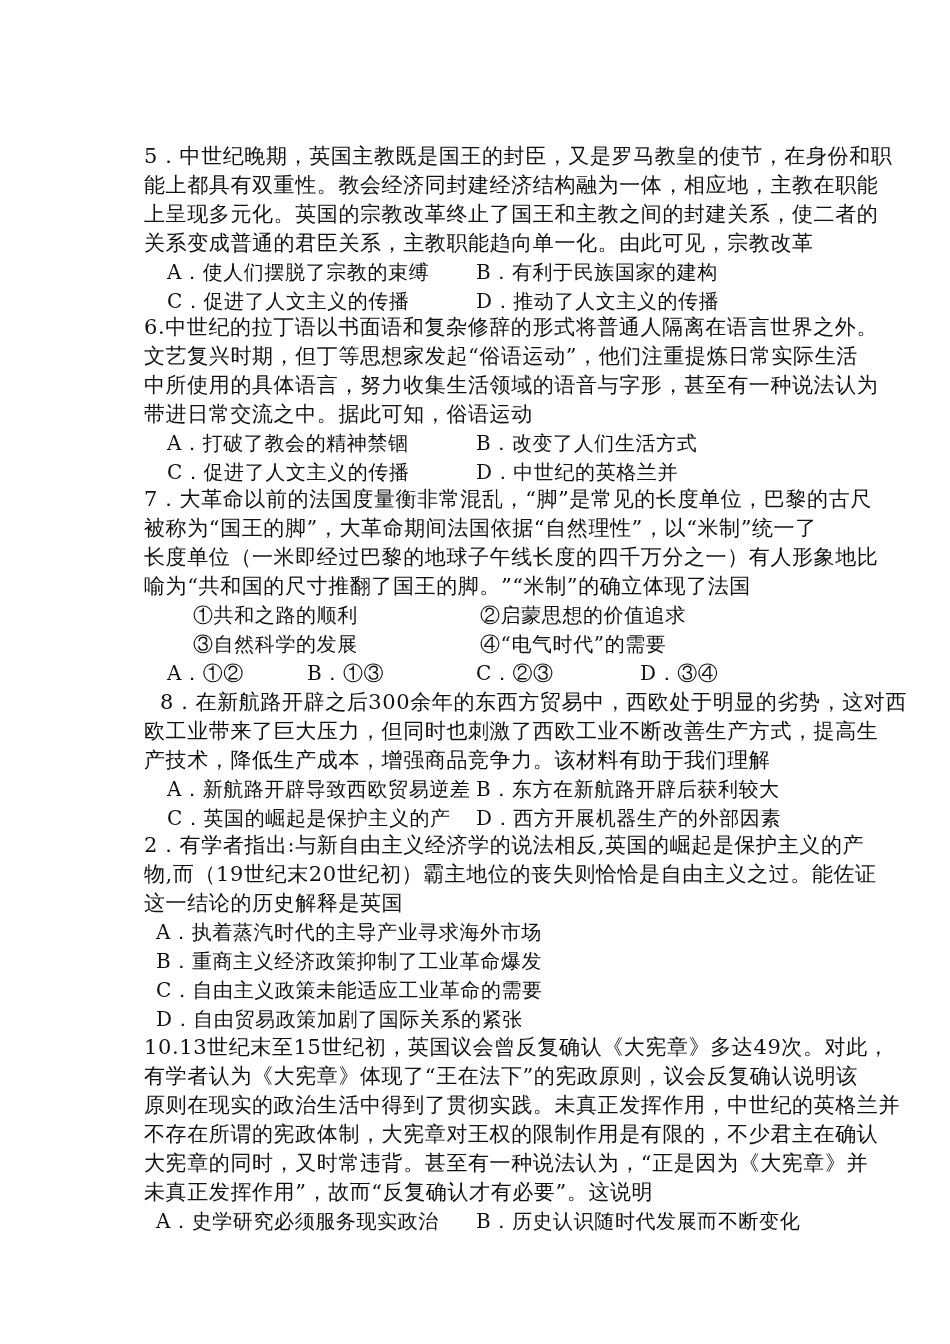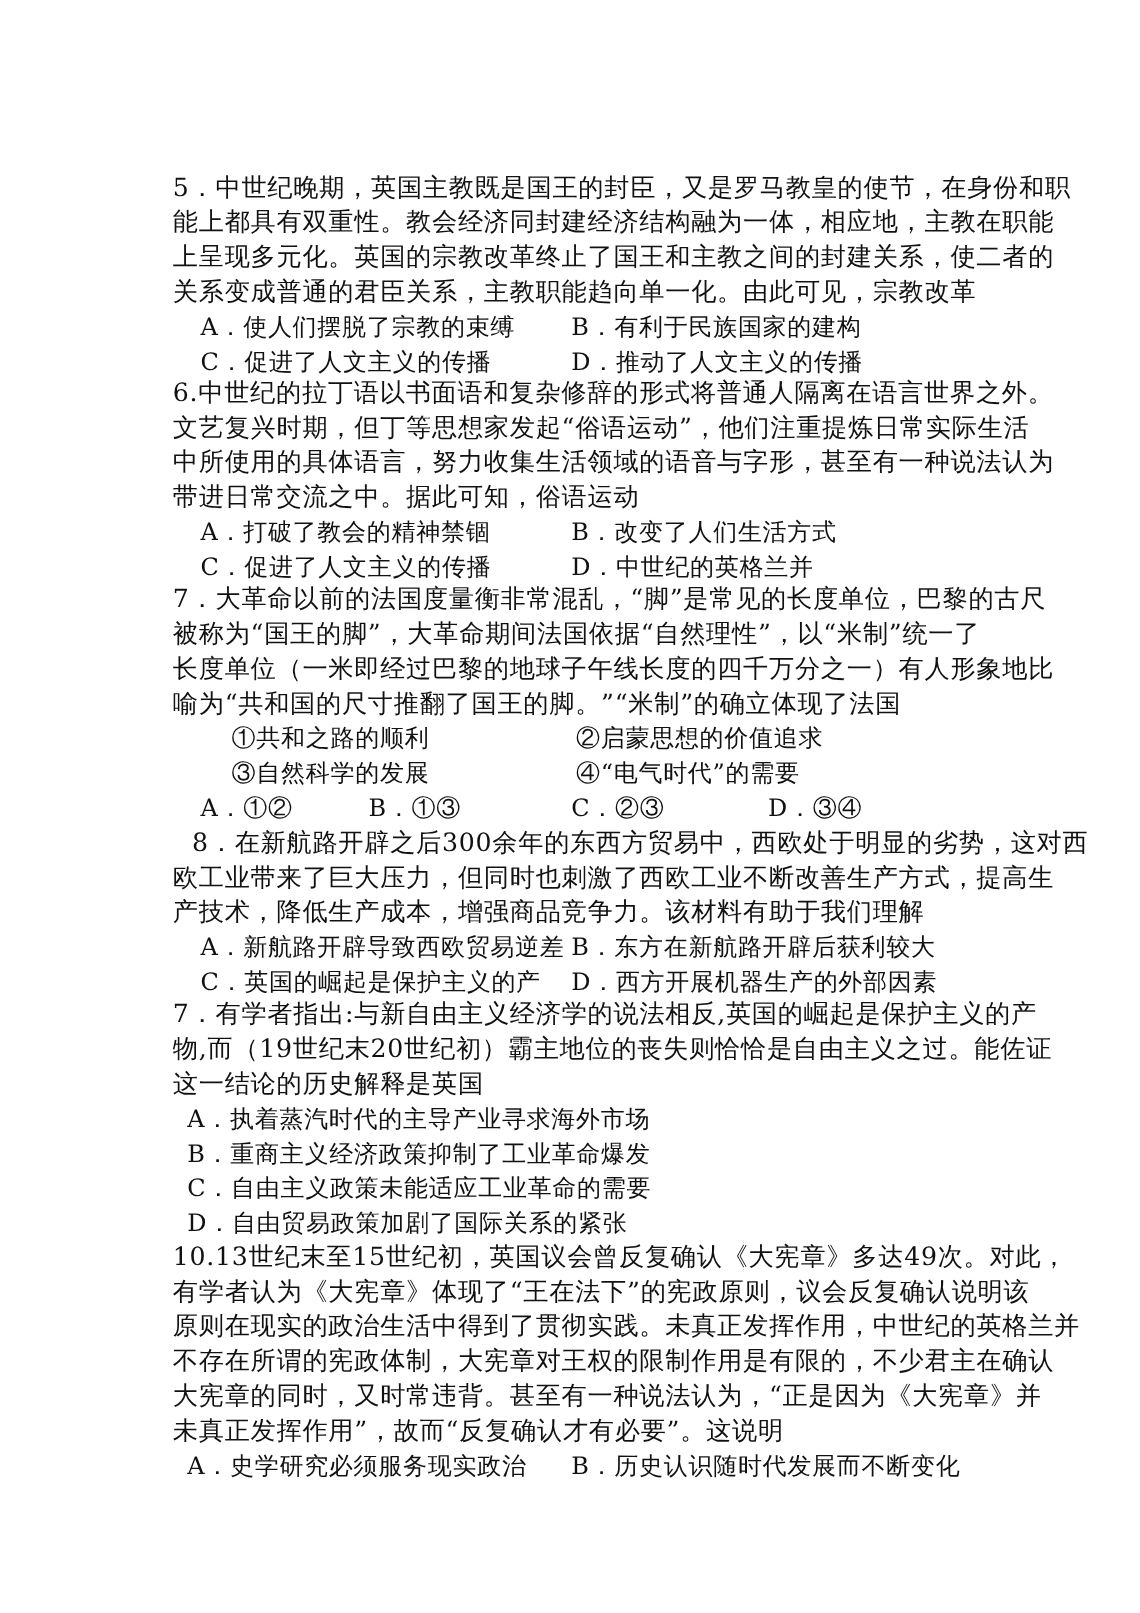--- a/index.html
+++ b/index.html
@@ -54,21 +54,21 @@
     <div class="line" style="left:160px;top:688px">8．在新航路开辟之后300余年的东西方贸易中，西欧处于明显的劣势，这对西</div>
     <div class="line" style="left:144px;top:717px">欧工业带来了巨大压力，但同时也刺激了西欧工业不断改善生产方式，提高生</div>
     <div class="line" style="left:144px;top:746px">产技术，降低生产成本，增强商品竞争力。该材料有助于我们理解</div>
     <div class="opt" style="left:167px;top:775px">A．新航路开辟导致西欧贸易逆差</div>
     <div class="opt" style="left:476px;top:775px">B．东方在新航路开辟后获利较大</div>
     <div class="opt" style="left:167px;top:804px">C．英国的崛起是保护主义的产</div>
     <div class="opt" style="left:476px;top:804px">D．西方开展机器生产的外部因素</div>
   </div>
 
   <div>
-    <div class="line" style="left:144px;top:831px">7．有学者指出:与新自由主义经济学的说法相反,英国的崛起是保护主义的产</div>
+    <div class="line" style="left:144px;top:831px">2．有学者指出:与新自由主义经济学的说法相反,英国的崛起是保护主义的产</div>
     <div class="line" style="left:144px;top:860px">物,而（19世纪末20世纪初）霸主地位的丧失则恰恰是自由主义之过。能佐证</div>
     <div class="line" style="left:144px;top:889px">这一结论的历史解释是英国</div>
     <div class="opt" style="left:156px;top:918px">A．执着蒸汽时代的主导产业寻求海外市场</div>
     <div class="opt" style="left:156px;top:947px">B．重商主义经济政策抑制了工业革命爆发</div>
     <div class="opt" style="left:156px;top:976px">C．自由主义政策未能适应工业革命的需要</div>
     <div class="opt" style="left:156px;top:1005px">D．自由贸易政策加剧了国际关系的紧张</div>
   </div>
 
   <div>
     <div class="line" style="left:144px;top:1033px">10.13世纪末至15世纪初，英国议会曾反复确认《大宪章》多达49次。对此，</div>

